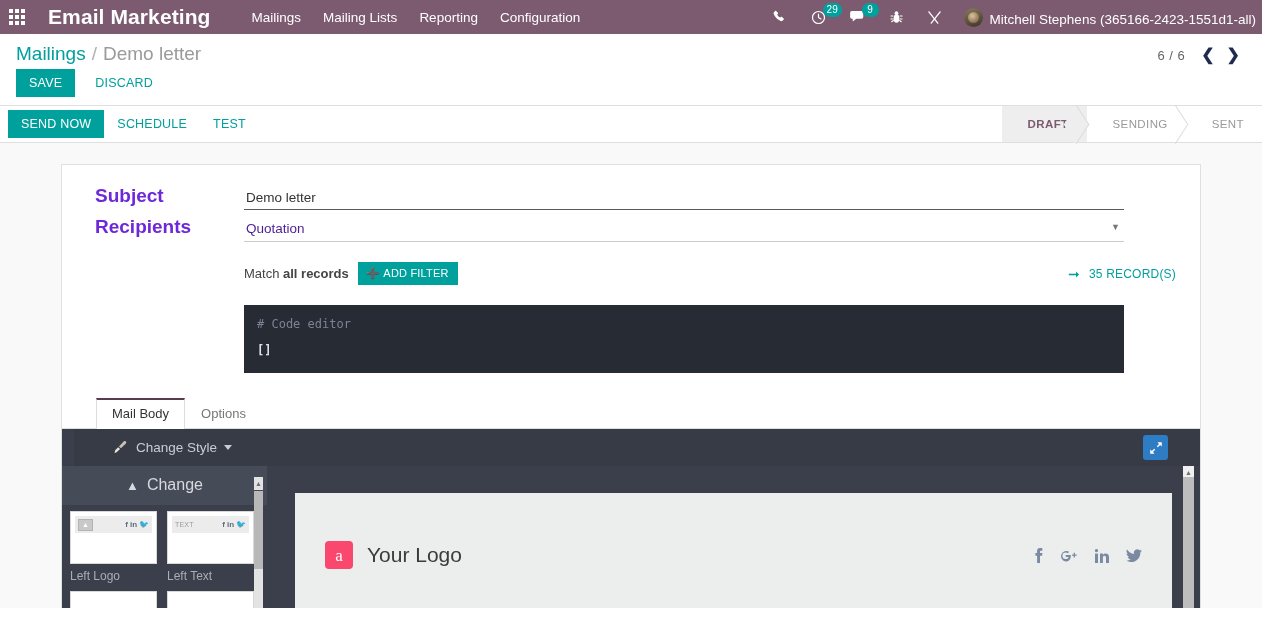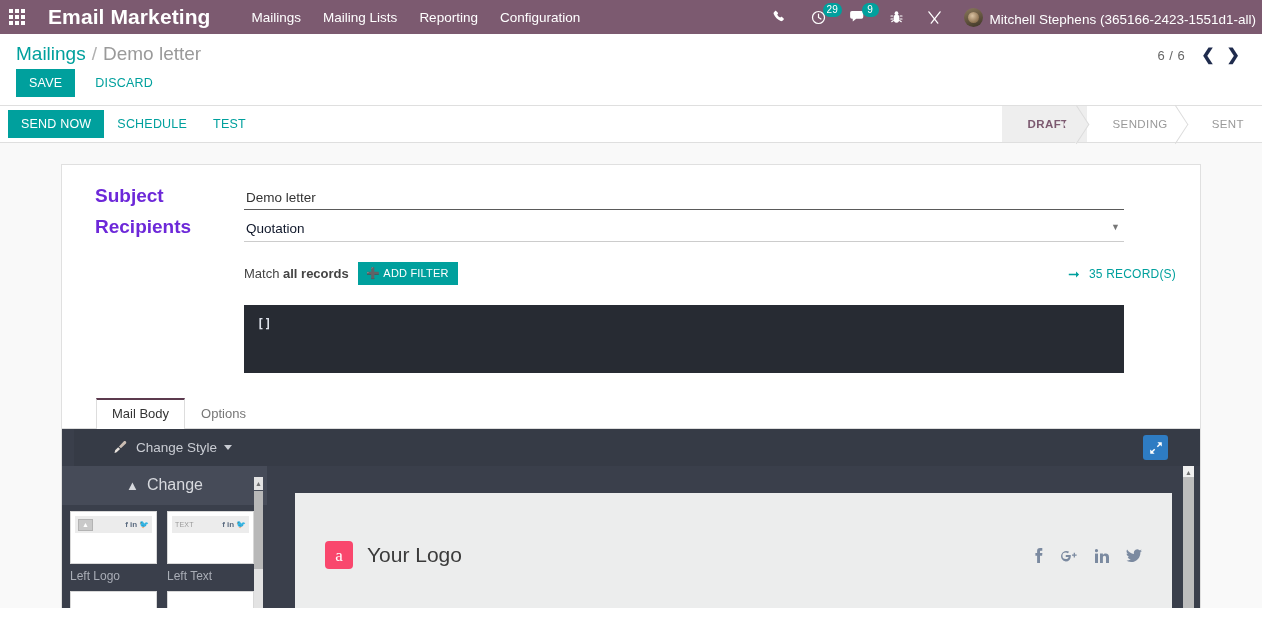--- a/index.html
+++ b/index.html
@@ -282,21 +282,21 @@
     background: transparent;
     outline: none;
     display: block;
   }
   .select-underline {
     border: none;
     border-bottom: 1px solid #cccccc;
     width: 880px;
     font-family: inherit;
     font-size: 13.5px;
-    color: #0f172a;
+    color: #4c1d95;
     padding: 2px 2px 5px 2px;
     background: transparent;
     outline: none;
     appearance: none;
     display: block;
     cursor: pointer;
   }
   .select-wrap { position: relative; width: 880px; }
   .select-caret {
     position: absolute;
@@ -714,20 +714,21 @@
               <span>➕</span>
               <span>ADD FILTER</span>
             </button>
             <div class="records-link">
               <span class="arrow-ico">➞</span>
               <span>35 RECORD(S)</span>
             </div>
           </div>
 
           <div class="code-editor">
+            <div class="code-comment"># Code editor</div>
             <div class="code-content">[]</div>
           </div>
         </div>
       </div>
     </div>
 
     <div class="tabs">
       <div class="tab active">Mail Body</div>
       <div class="tab">Options</div>
     </div>

